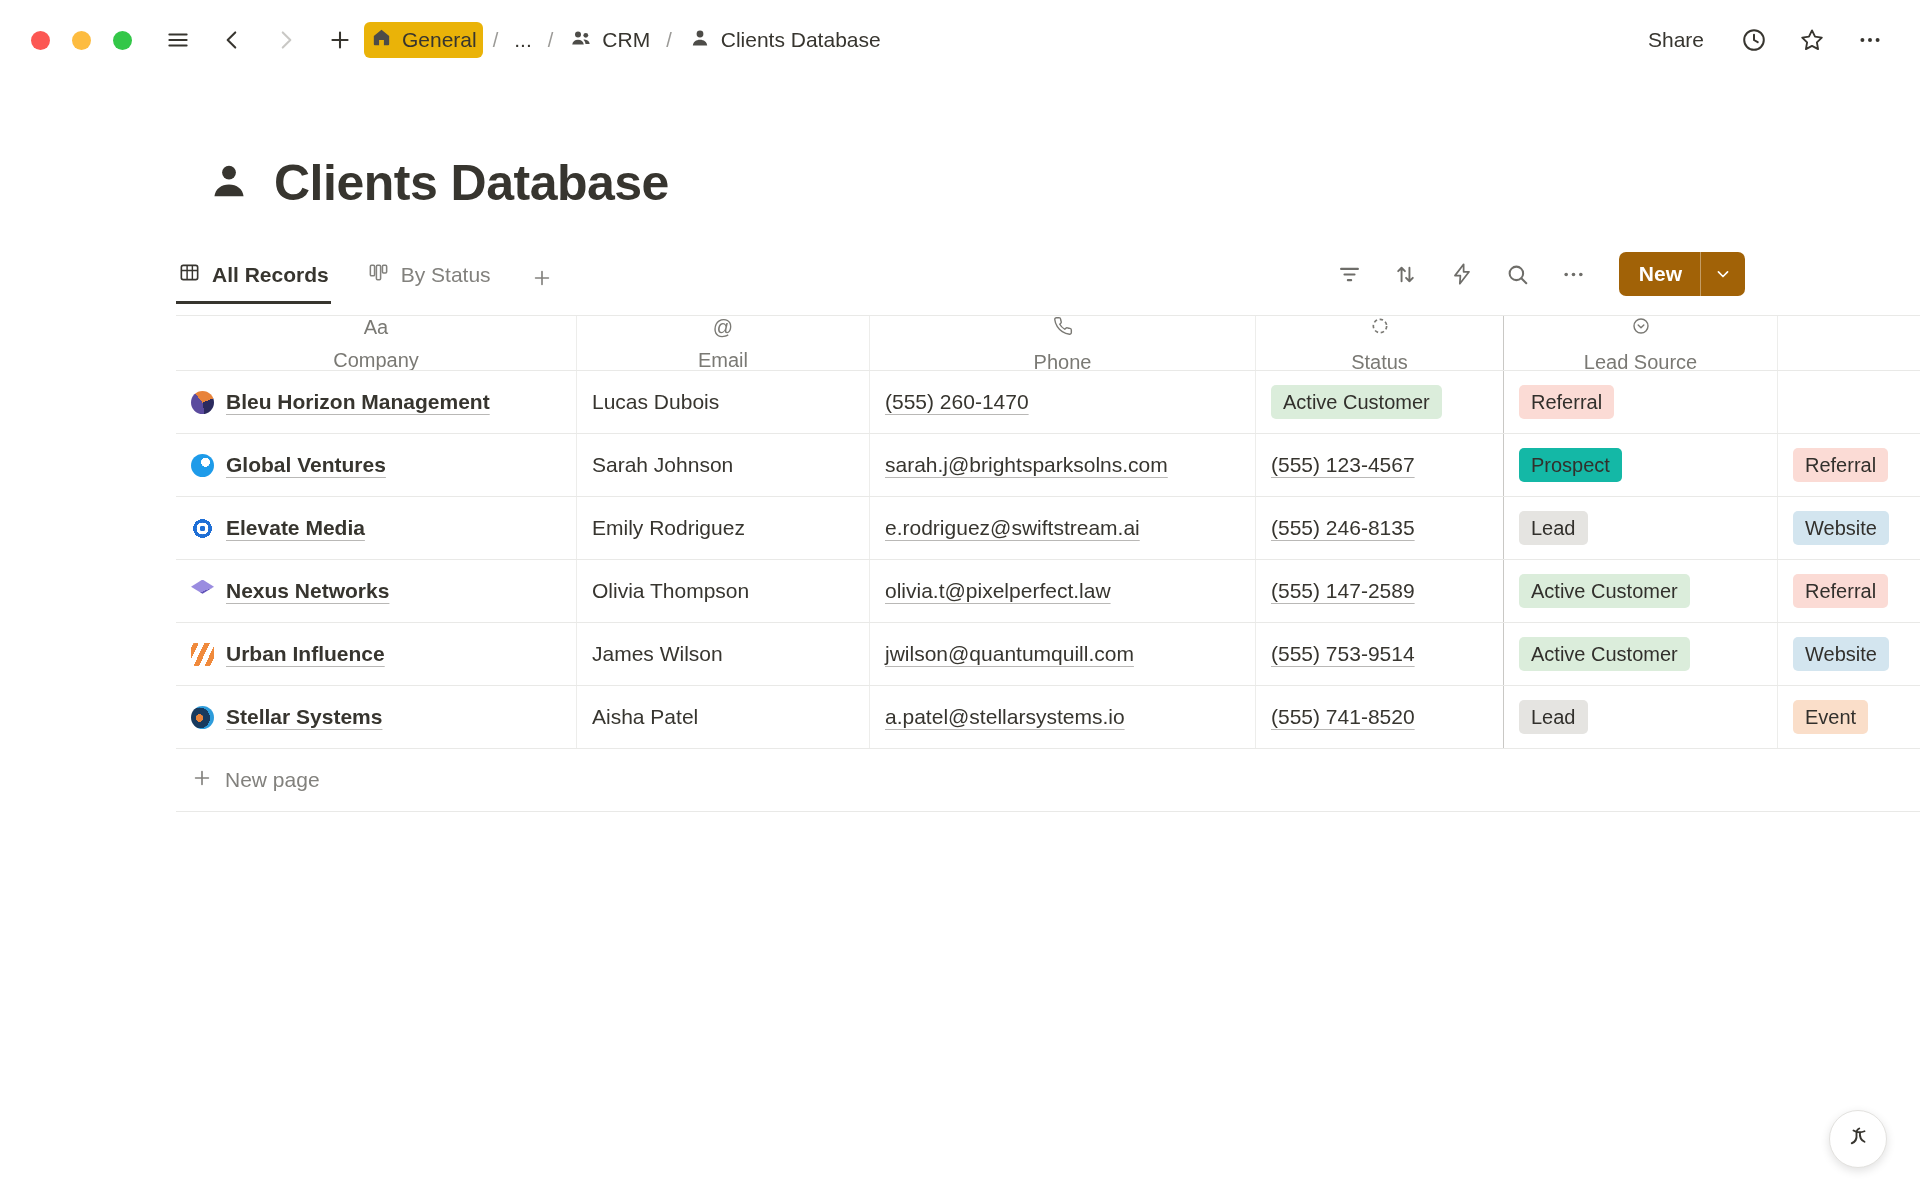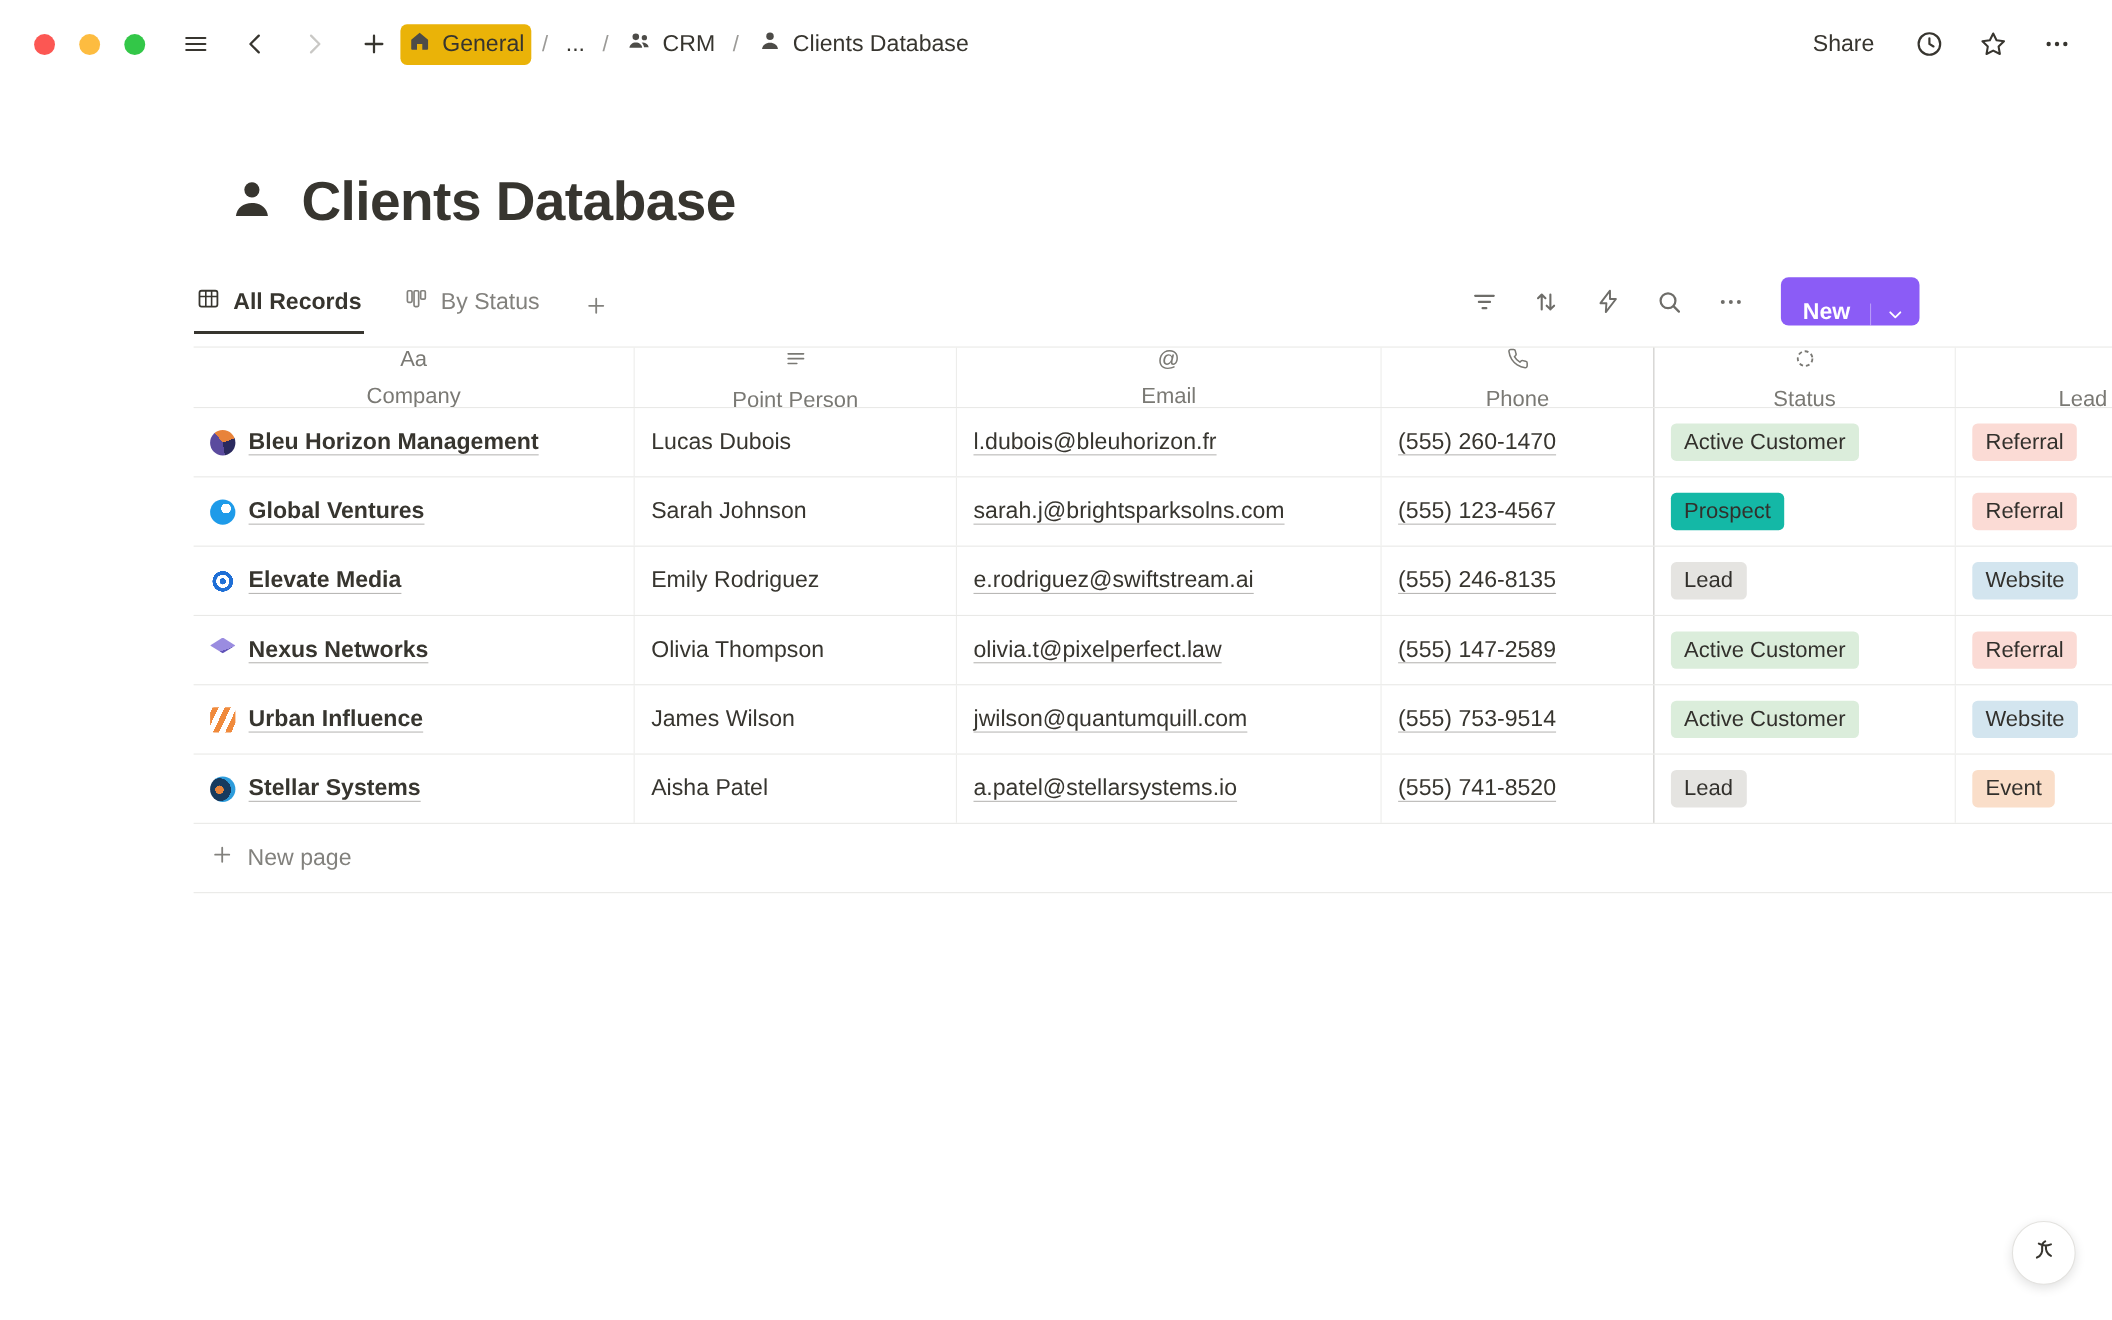--- a/index.html
+++ b/index.html
@@ -226,46 +226,38 @@
           <path d="m15.6 15.6 4.2 4.2" stroke="#6E6D69" stroke-width="1.8" stroke-linecap="round"></path>
         </svg>
     </span>
     <span class="action-icon">
       <svg width="27" height="27" viewBox="0 0 24 24" fill="#6E6D69">
           <circle cx="5.5" cy="12" r="1.6"></circle>
           <circle cx="12" cy="12" r="1.6"></circle>
           <circle cx="18.5" cy="12" r="1.6"></circle>
         </svg>
     </span>
-    <span class="new-btn" style="background: #8b5cf6; align-items: flex-end;">
+    <span class="new-btn" style="background: #a16207;">
       <span class="new-btn-main">New</span>
       <span class="new-btn-chevron">
         <svg width="20" height="20" viewBox="0 0 24 24">
             <path d="m6.5 9.5 5.5 5.5 5.5-5.5" stroke="#ffffff" stroke-width="2" stroke-linecap="round" stroke-linejoin="round" fill="none"></path>
           </svg>
       </span>
     </span>
   </div>
 </div>
 
 <div class="table-wrap">
   <div class="thead">
     <div class="hcell">
       <span>Aa</span>
       <span>Company</span>
     </div>
     <div class="hcell">
-      <span>
-        <svg width="21" height="21" viewBox="0 0 24 24">
-            <path d="M4 6.5h16M4 11.5h16M4 16.5h9" stroke="#7A7974" stroke-width="1.7" stroke-linecap="round" fill="none"></path>
-          </svg>
-      </span>
-      <span>Point Person</span>
-    </div>
-    <div class="hcell">
       <span>@</span>
       <span>Email</span>
     </div>
     <div class="hcell">
       <span>
         <svg width="20" height="20" viewBox="0 0 24 24">
             <path d="M22 16.92v3a2 2 0 0 1-2.18 2 19.79 19.79 0 0 1-8.63-3.07 19.5 19.5 0 0 1-6-6A19.79 19.79 0 0 1 2.12 4.18 2 2 0 0 1 4.11 2h3a2 2 0 0 1 2 1.72c.12.96.36 1.9.7 2.81a2 2 0 0 1-.45 2.11L8.09 9.91a16 16 0 0 0 6 6l1.27-1.27a2 2 0 0 1 2.11-.45c.91.34 1.85.58 2.81.7A2 2 0 0 1 22 16.92z" stroke="#7A7974" stroke-width="1.7" fill="none" stroke-linejoin="round"></path>
           </svg>
       </span>
       <span>Phone</span>
@@ -290,23 +282,20 @@
   </div>
 
   <div>
       <div class="trow">
     <div class="cell">
       <span class="logo logo-bleu"></span>
       <span class="link company-name">Bleu Horizon Management</span>
     </div>
     <div class="cell">
       <span>Lucas Dubois</span>
-    </div>
-    <div class="cell">
-      <span class="link">l.dubois@bleuhorizon.fr</span>
     </div>
     <div class="cell">
       <span class="link">(555) 260-1470</span>
     </div>
     <div class="cell">
       <span class="tag" style="background: rgb(219, 237, 219);">Active Customer</span>
     </div>
     <div class="cell">
       <span class="tag" style="background: rgb(251, 219, 213);">Referral</span>
     </div>

